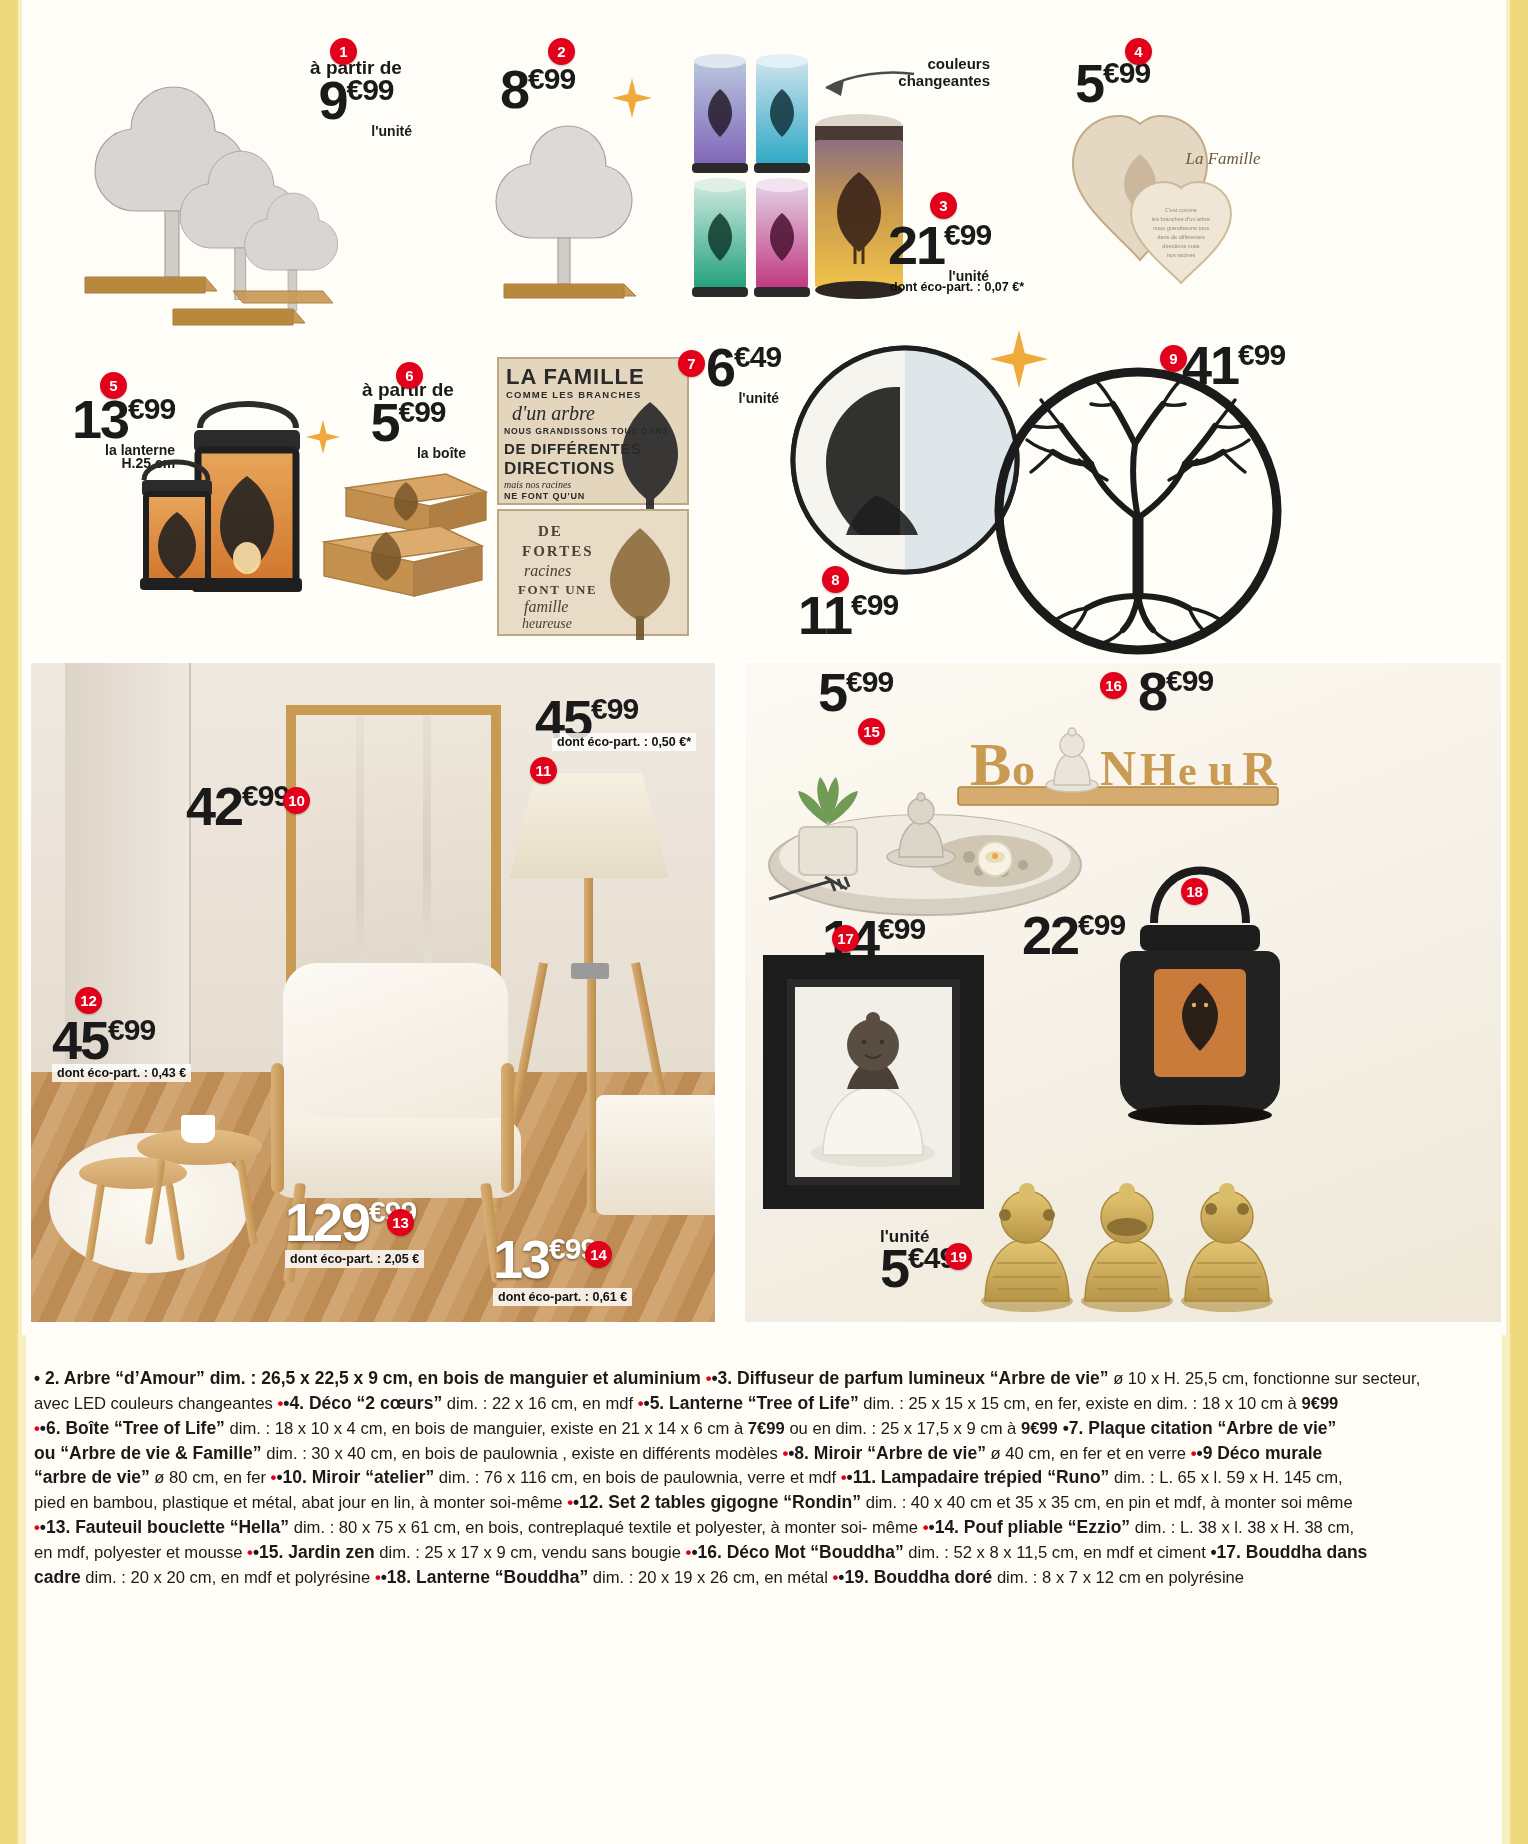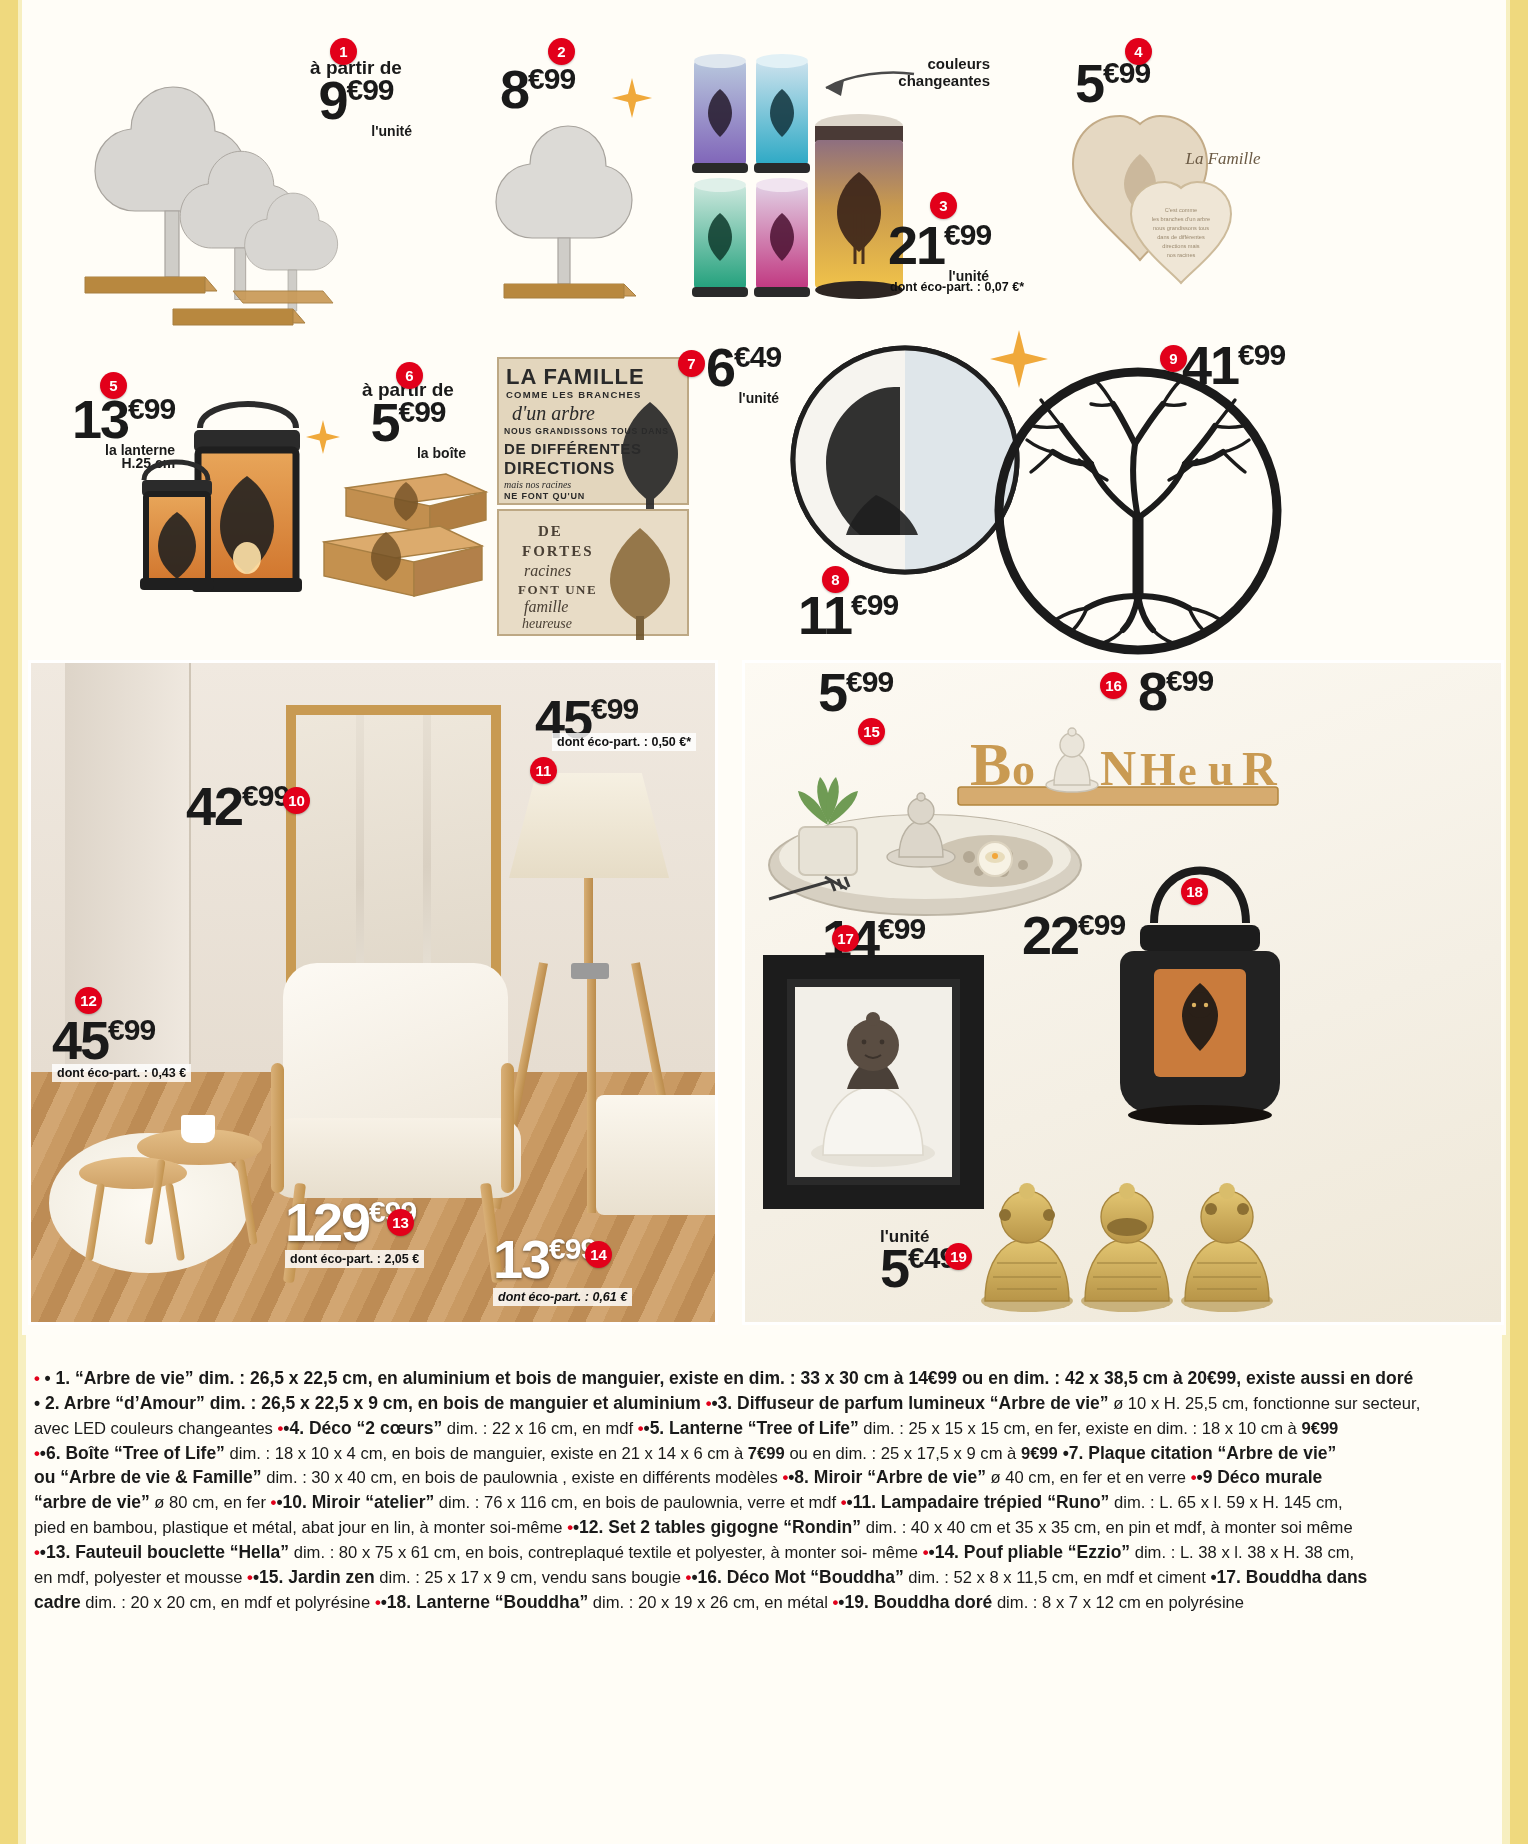--- a/index.html
+++ b/index.html
@@ -577,21 +577,21 @@
   <div class="badge" style="left:387px;top:1209px;">13</div>
   <div class="price white-txt" style="left:285px;top:1195px;">
     <span class="amt">129</span><span class="eur">€</span><span class="cts">99</span>
   </div>
   <div class="eco" style="left:285px;top:1250px;">dont éco-part. : 2,05 €</div>
 
   <div class="badge" style="left:585px;top:1241px;">14</div>
   <div class="price white-txt" style="left:493px;top:1232px;">
     <span class="amt">13</span><span class="eur">€</span><span class="cts">99</span>
   </div>
-  <div class="eco" style="left:493px;top:1288px;font-style:italic;">dont éco-part. : 0,61 €</div>
+  <div class="eco" style="left:493px;top:1288px;">dont éco-part. : 0,61 €</div>
 
   <div class="panel panel-right">
 
     <div style="position:absolute;left:10px;top:60px;width:330px;height:200px;">
       <svg width="330" height="200" viewBox="0 0 330 200">
         <ellipse cx="170" cy="142" rx="156" ry="50" fill="#d7d0c2" stroke="#bdb5a5" stroke-width="2"></ellipse>
         <ellipse cx="170" cy="134" rx="146" ry="42" fill="#efebe0"></ellipse>
         <ellipse cx="236" cy="138" rx="62" ry="26" fill="#cfc6b4"></ellipse>
         <g fill="#b3a894">
           <circle cx="214" cy="134" r="6"></circle>
@@ -756,24 +756,20 @@
   </div>
 
   <div class="badge" style="left:945px;top:1243px;">19</div>
   <div class="price" style="left:880px;top:1228px;">
     <span class="pre" style="font-size:17px;">l'unité</span>
     <span class="amt">5</span><span class="eur">€</span><span class="cts">49</span>
   </div>
 
   <div class="legend">
     <p>
-      <span class="dot">•</span>
-      <b class="big">• 1. “Arbre de vie” dim. : 26,5  x  22,5 cm, en aluminium et bois de manguier, existe en dim. : 33 x 30 cm à 14€99 ou en dim. : 42 x 38,5 cm à 20€99, existe aussi en doré</b>
-    </p>
-    <p>
       <span class="big"><b>• 2. Arbre “d’Amour” dim. : 26,5 x 22,5 x 9 cm, en  bois  de manguier et aluminium </b></span><span class="dot">•</span><b class="big">•3. Diffuseur de parfum lumineux “Arbre de vie”</b><span> ø 10 x H. 25,5 cm, fonctionne sur secteur,</span>
     </p>
     <p>
       <span>avec LED couleurs changeantes </span><span class="dot">•</span><b class="big">•4. Déco “2 cœurs”</b><span> dim. : 22 x 16 cm, en mdf </span><span class="dot">•</span><b class="big">•5. Lanterne “Tree of Life”</b><span> dim. : 25 x 15 x 15 cm, en fer, existe en dim. :  18 x 10 cm à </span><b>9€99</b>
     </p>
     <p>
       <span class="dot">•</span><b class="big">•6. Boîte “Tree of Life”</b><span> dim. : 18 x 10 x 4 cm, en bois de manguier, existe en 21 x 14 x 6 cm à </span><b>7€99</b><span> ou en dim. : 25 x 17,5 x 9 cm à </span><b>9€99</b><b class="big"> •7. Plaque citation “Arbre de vie”</b>
     </p>
     <p>
       <b class="big">ou “Arbre de vie &amp; Famille”</b><span> dim. : 30 x 40 cm, en  bois  de paulownia , existe en différents modèles </span><span class="dot">•</span><b class="big">•8. Miroir “Arbre de vie”</b><span> ø 40  cm, en fer et en  verre </span><span class="dot">•</span><b class="big">•9 Déco murale</b>

